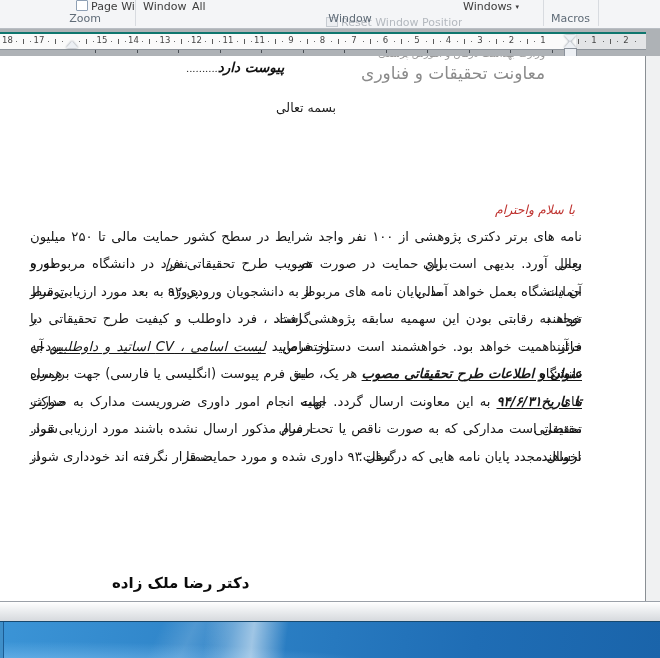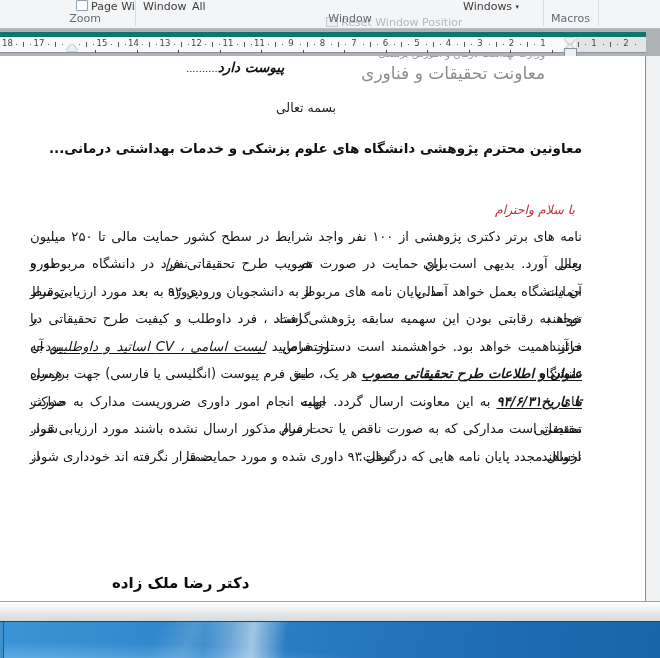--- a/index.html
+++ b/index.html
@@ -15,21 +15,21 @@
   .rb-divider{position:absolute;top:0;width:1px;height:26px;background:#d8dbe0;}
   .pw-icon{display:inline-block;width:10px;height:9px;border:1px solid #8fa0b5;background:#fff;
            border-radius:1px;vertical-align:-1px;margin-right:3px;}
   .rw-icon{display:inline-block;width:10px;height:8px;border:1px solid #c6cbd1;background:#eceef1;
            vertical-align:-1px;margin-right:3px;}
   .caret{font-size:7px;color:#3c3c3c;vertical-align:1px;}
 
   
   .ruler-strip{position:absolute;left:0;top:29px;width:660px;height:27px;background:#aeb2b6;}
   .ruler-band{position:absolute;left:0;top:3px;width:646px;height:15px;background:#fafafa;
-              border-top:5px solid #0f766e;border-bottom:1px solid #8e949b;}
+              border-top:2px solid #0f766e;border-bottom:1px solid #8e949b;}
   .ruler-margin{position:absolute;left:576px;top:0;width:70px;height:15px;background:#e3e4e6;}
   .rnum{position:absolute;top:1px;transform:translateX(-50%);font-size:8.5px;line-height:11px;color:#454545;}
   .rdot{position:absolute;top:7px;width:1px;height:1px;background:#6a6a6a;}
   .rtick{position:absolute;top:5px;width:1px;height:5px;background:#5a5a5a;}
   .tabstop{position:absolute;top:21px;width:1px;height:3px;background:#4a4f55;}
   .ind-tri-up{position:absolute;width:0;height:0;border-left:6px solid transparent;
               border-right:6px solid transparent;border-bottom:7px solid #edf0f4;
               filter:drop-shadow(0 0 1px #7d8590);}
   .ind-tri-down{position:absolute;width:0;height:0;border-left:6px solid transparent;
               border-right:6px solid transparent;border-top:7px solid #edf0f4;
@@ -191,21 +191,20 @@
         <div class="tabstop" style="left: 551.5px;"></div>
       </div>
     <div class="ind-box"></div>
   </div>
 
   <div class="page">
     <div class="letterhead-top fa">وزارت بهداشت درمان و آموزش پزشکی</div>
     <div class="letterhead fa">معاونت تحقیقات و فناوری</div>
     <div class="stamp"><span>پیوست دارد</span><span class="dots">..........</span></div>
     <div class="bismillah">بسمه تعالی</div>
-    <div class="heading">معاونین محترم پژوهشی  دانشگاه های علوم پزشکی و خدمات بهداشتی درمانی...</div>
     <div class="salutation">با سلام واحترام</div>
     <div class="lines">
       <div class="line"><span>نامه های برتر دکتری پژوهشی  از ۱۰۰ نفر واجد شرایط در سطح کشور حمایت مالی تا ۲۵۰ میلیون ریال برای هر نفر/ دوره</span></div>
       <div class="line"><span>بعمل آورد. بدیهی است این حمایت در صورت تصویب طرح تحقیقاتی فرد در دانشگاه مربوطه و حمایت مالی از پروژه توسط</span></div>
       <div class="line"><span>آن دانشگاه بعمل خواهد آمد. پایان نامه های مربوط به دانشجویان ورودی ۹۲ به بعد مورد ارزیابی قرار خواهند گرفت. با</span></div>
       <div class="line"><span>توجه به رقابتی بودن این سهمیه سابقه پژوهشی استاد ، فرد داوطلب و کیفیت طرح تحقیقاتی در فرآیند اختصاص بودجه</span></div>
       <div class="line"><span>حائز اهمیت خواهد بود. خواهشمند است دستور فرمایید </span><span class="seg-emph">لیست اسامی ، CV اساتید و داوطلبین</span><span> آن دانشگاه به همراه</span></div>
       <div class="line"><span class="seg-bold-emph">عنوان و اطلاعات طرح تحقیقاتی مصوب</span><span> هر یک، طبق فرم پیوست (انگلیسی یا فارسی) جهت بررسی های اولیه حداکثر</span></div>
       <div class="line"><span class="seg-bold-emph">تا تاریخ۹۴/۶/۳۱</span><span> به این معاونت ارسال گردد.  جهت انجام امور داوری ضروریست مدارک به صورت تحقیقاتی ارسال شود.</span></div>
       <div class="line"><span>مقتضی است مدارکی که به صورت ناقص یا تحت فرم مذکور ارسال نشده باشند مورد ارزیابی قرار نخواهند گرفت. ضمنا از</span></div>

